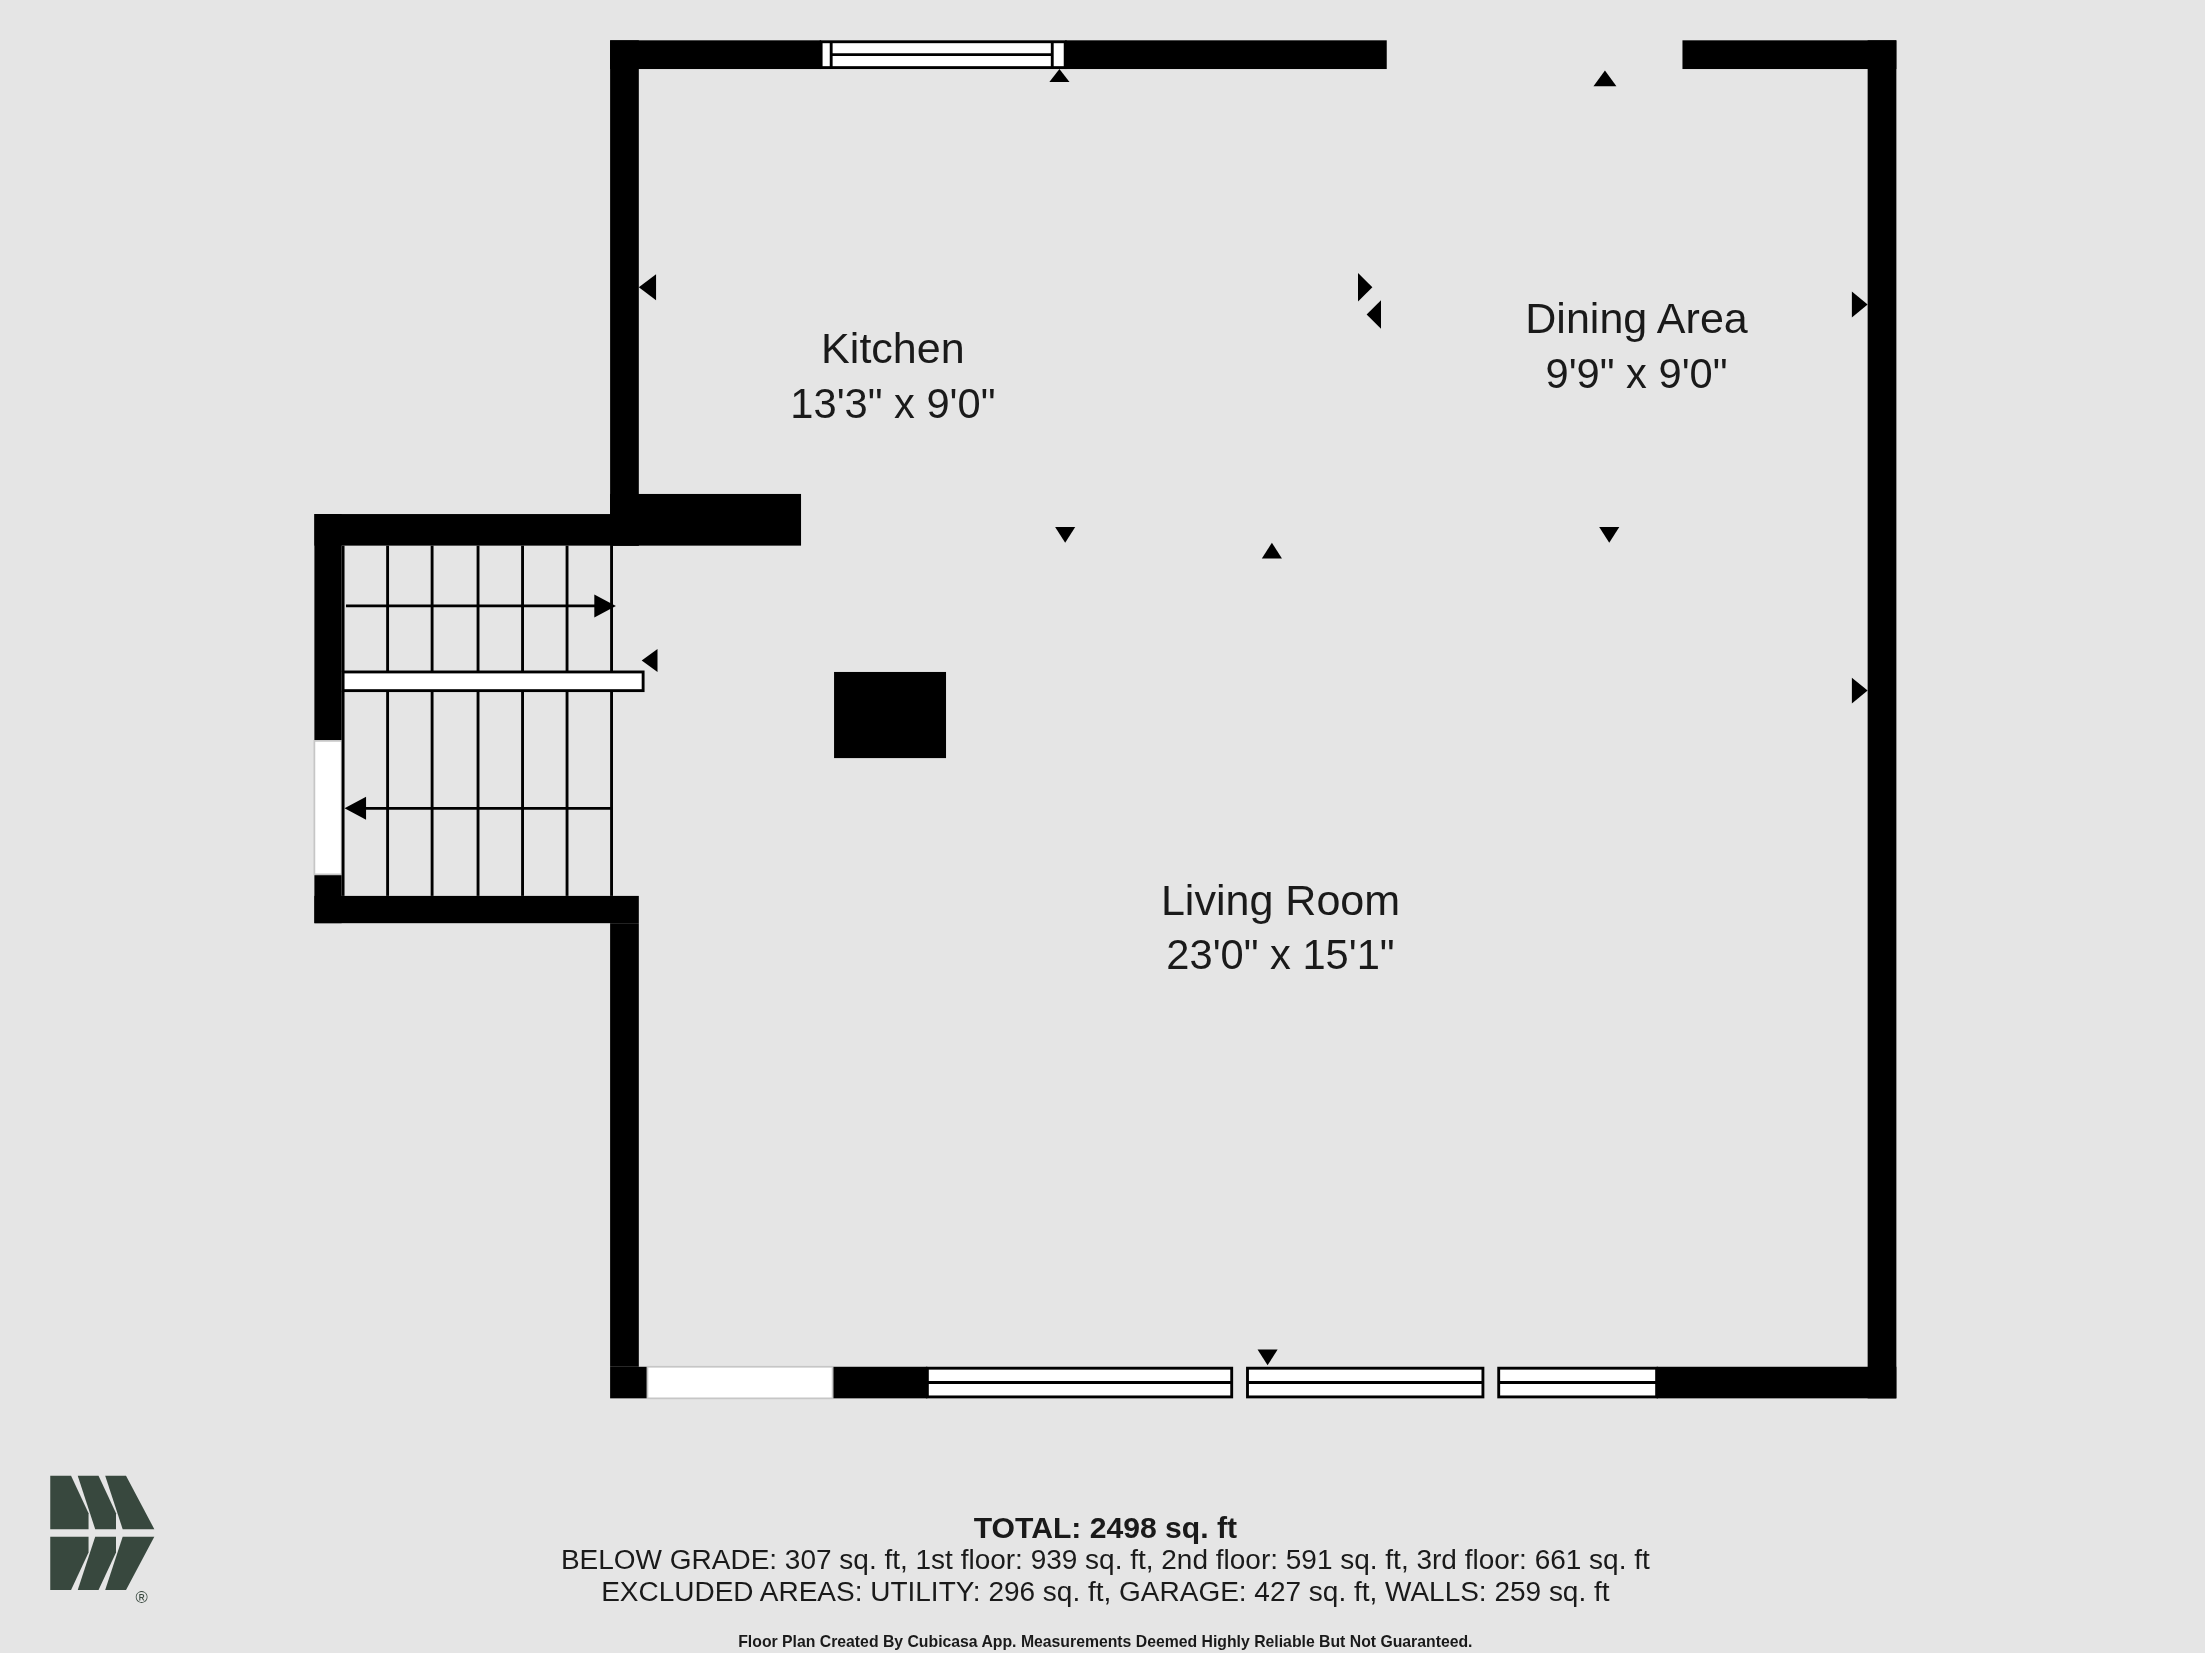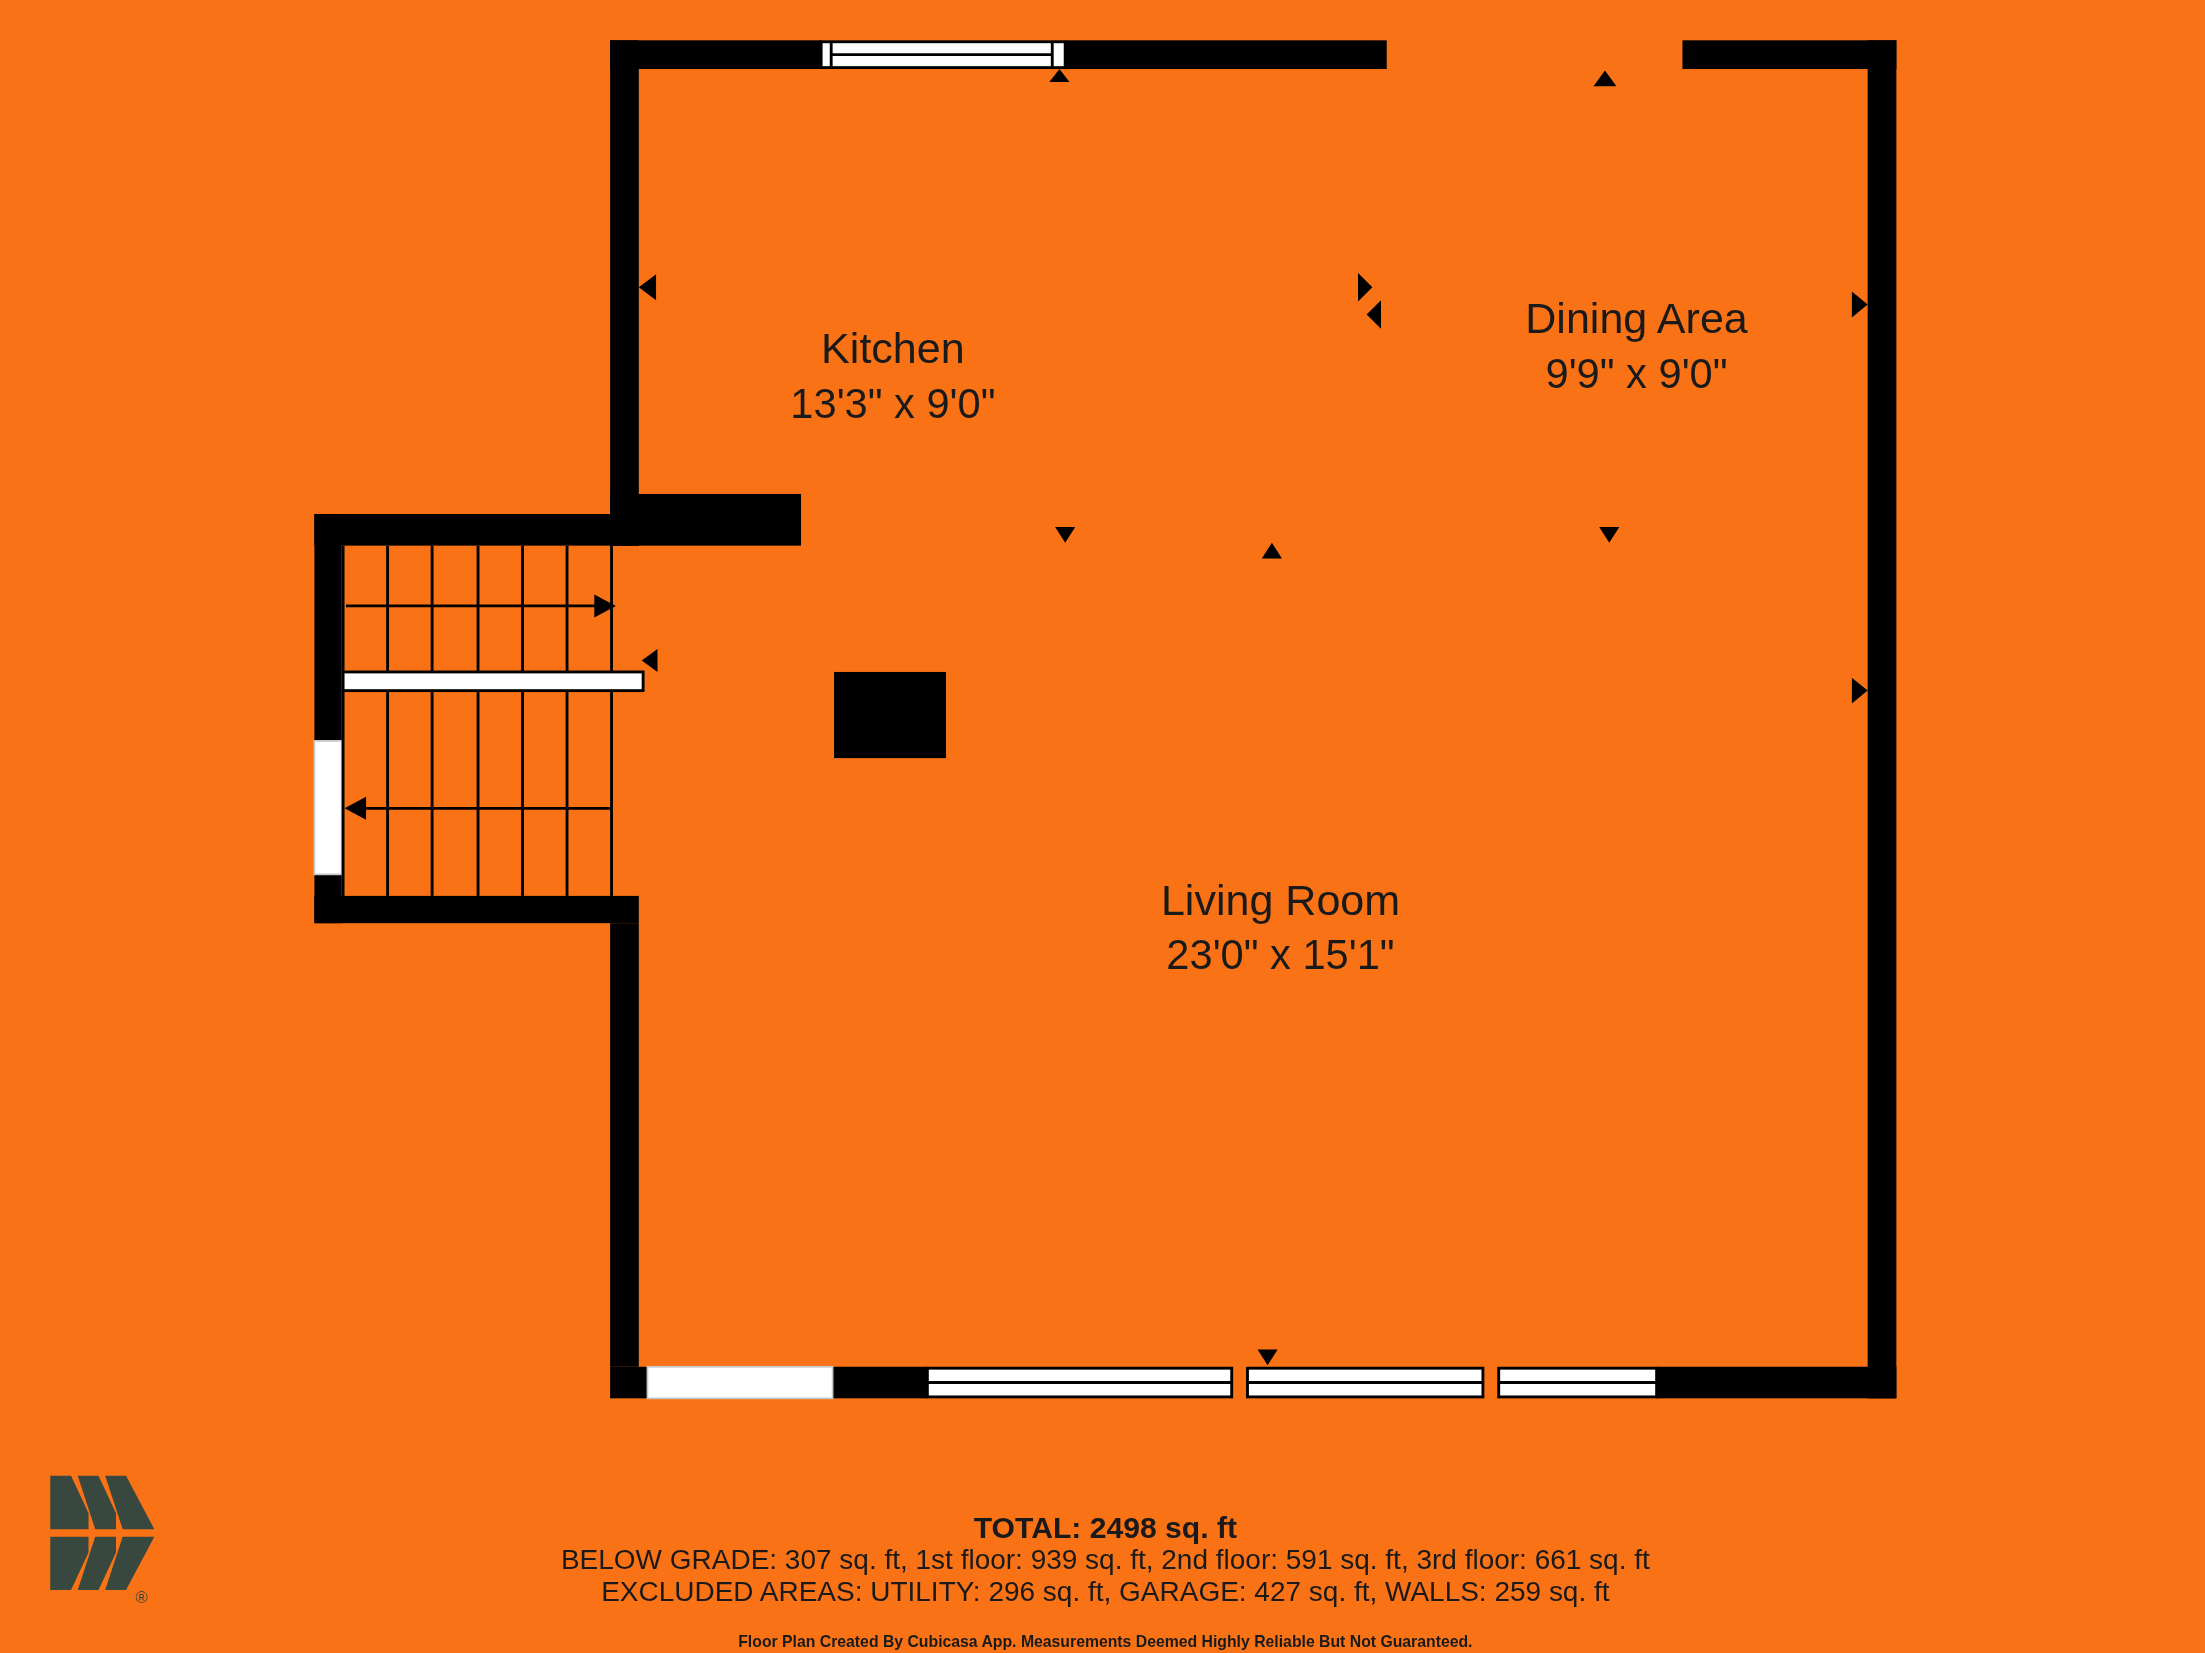--- a/index.html
+++ b/index.html
@@ -1,16 +1,16 @@
 <!DOCTYPE html>
 <html style="font-size:11.5px"><head>
 <meta charset="utf-8">
 <style>
   html,body{margin:0;padding:0;background:#ffffff;}
-  .page{width:2205px;height:1654px;background:#f97316;position:relative;overflow:hidden;}
+  .page{width:2205px;height:1654px;background:#e5e5e5;position:relative;overflow:hidden;}
   svg{display:block;}
   text{font-family:"Liberation Sans", sans-serif;fill:#1a1a1a;}
   .room-name{font-size:30px;}
   .room-dim{font-size:29px;}
   .mid{text-anchor:middle;}
   .summary-total{font-size:21px;font-weight:bold;}
   .summary-line{font-size:19.5px;}
   .summary-disclaimer{font-size:11px;font-weight:bold;}
   .wall{fill:#000000;}
   .opening{fill:#ffffff;stroke:#c6c6c6;stroke-width:1.2;}

